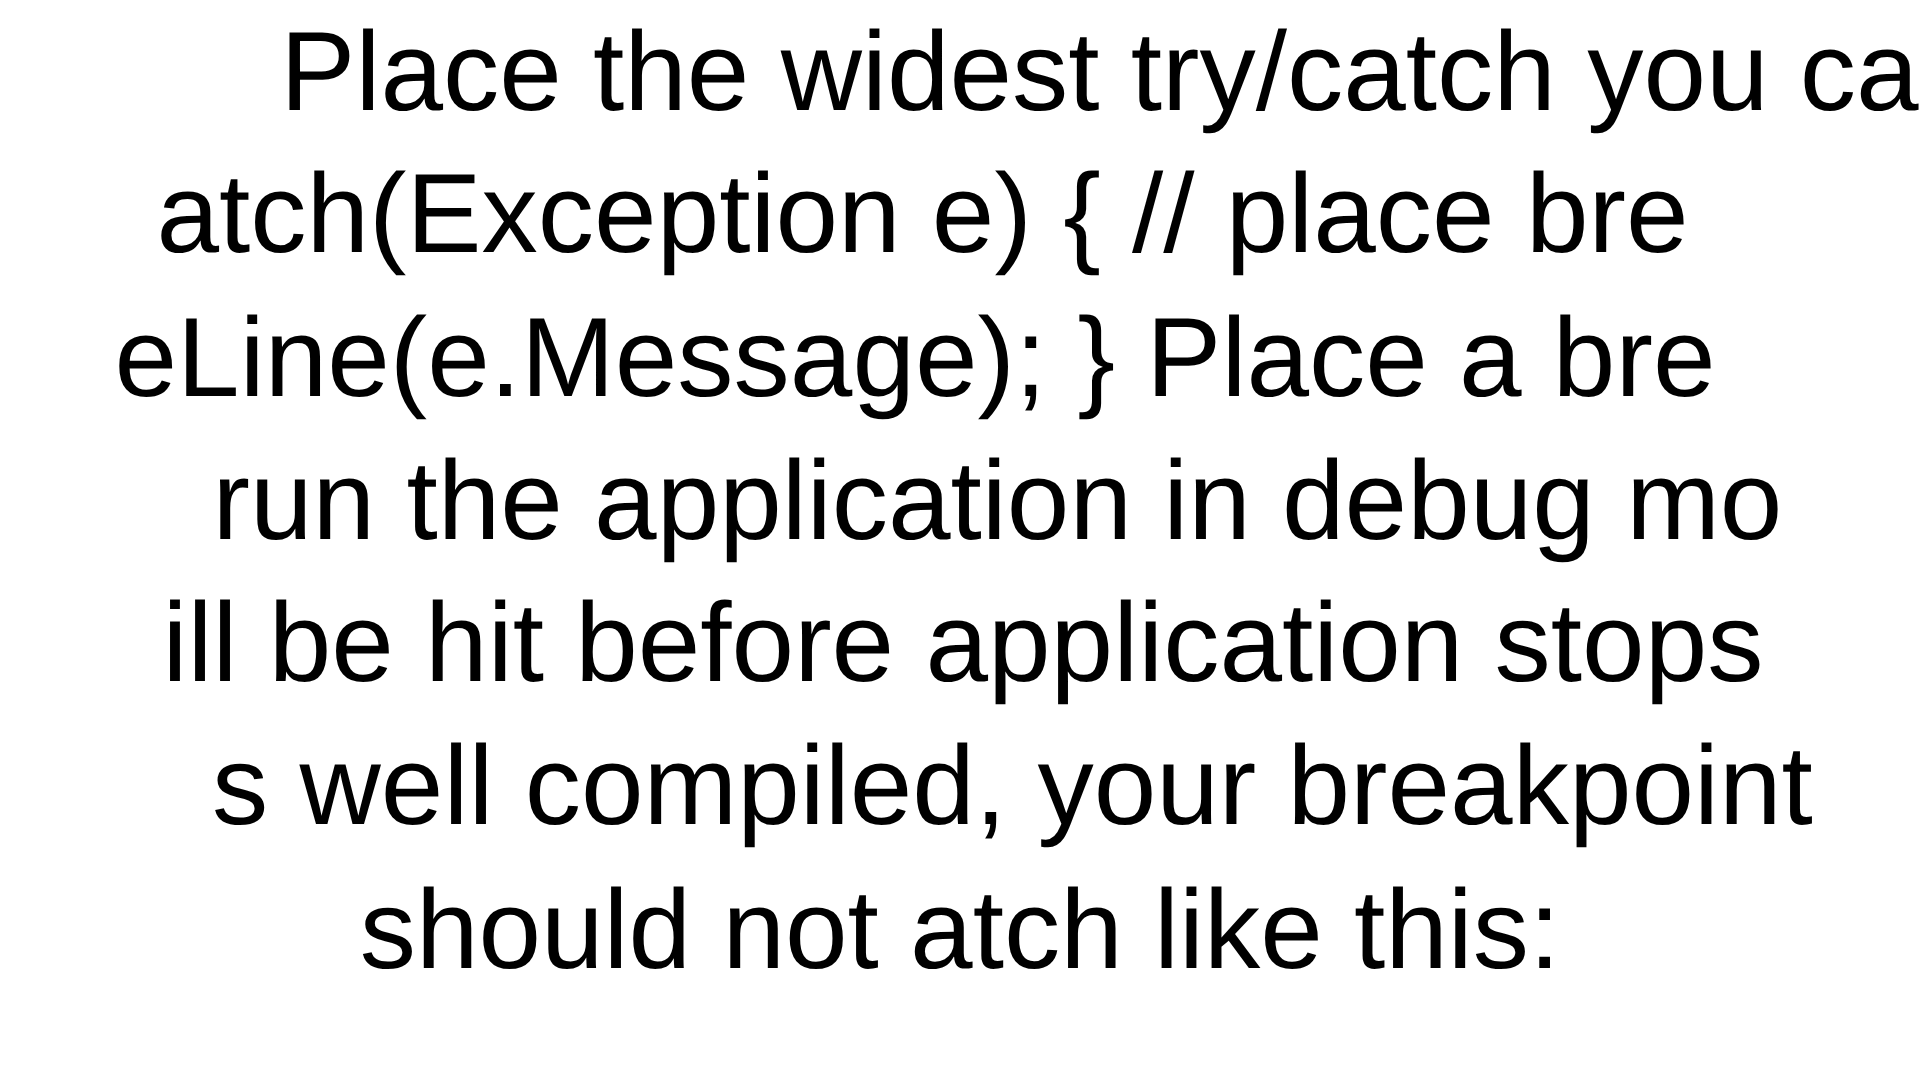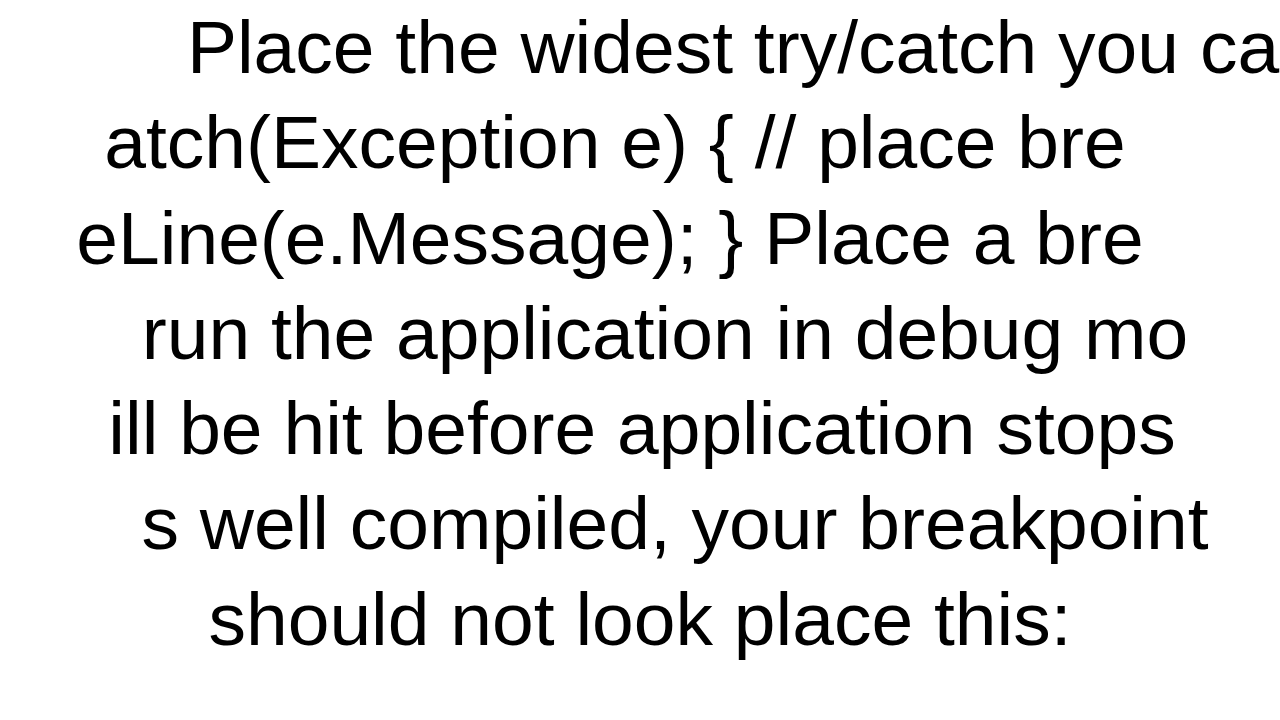--- a/index.html
+++ b/index.html
@@ -42,14 +42,14 @@
 </head>
 <body>
 
 <div class="wrap">
   <div class="line l1">Place the widest try/catch you ca</div>
   <div class="line l2">atch(Exception e) {   // place bre</div>
   <div class="line l3">eLine(e.Message); }  Place a bre</div>
   <div class="line l4">run the application in debug mo</div>
   <div class="line l5">ill be hit before application stops</div>
   <div class="line l6">s well compiled, your breakpoint</div>
-  <div class="line l7">should not look place this:</div>
+  <div class="line l7">should not atch like this:</div>
 </div>
 
 </body></html>

